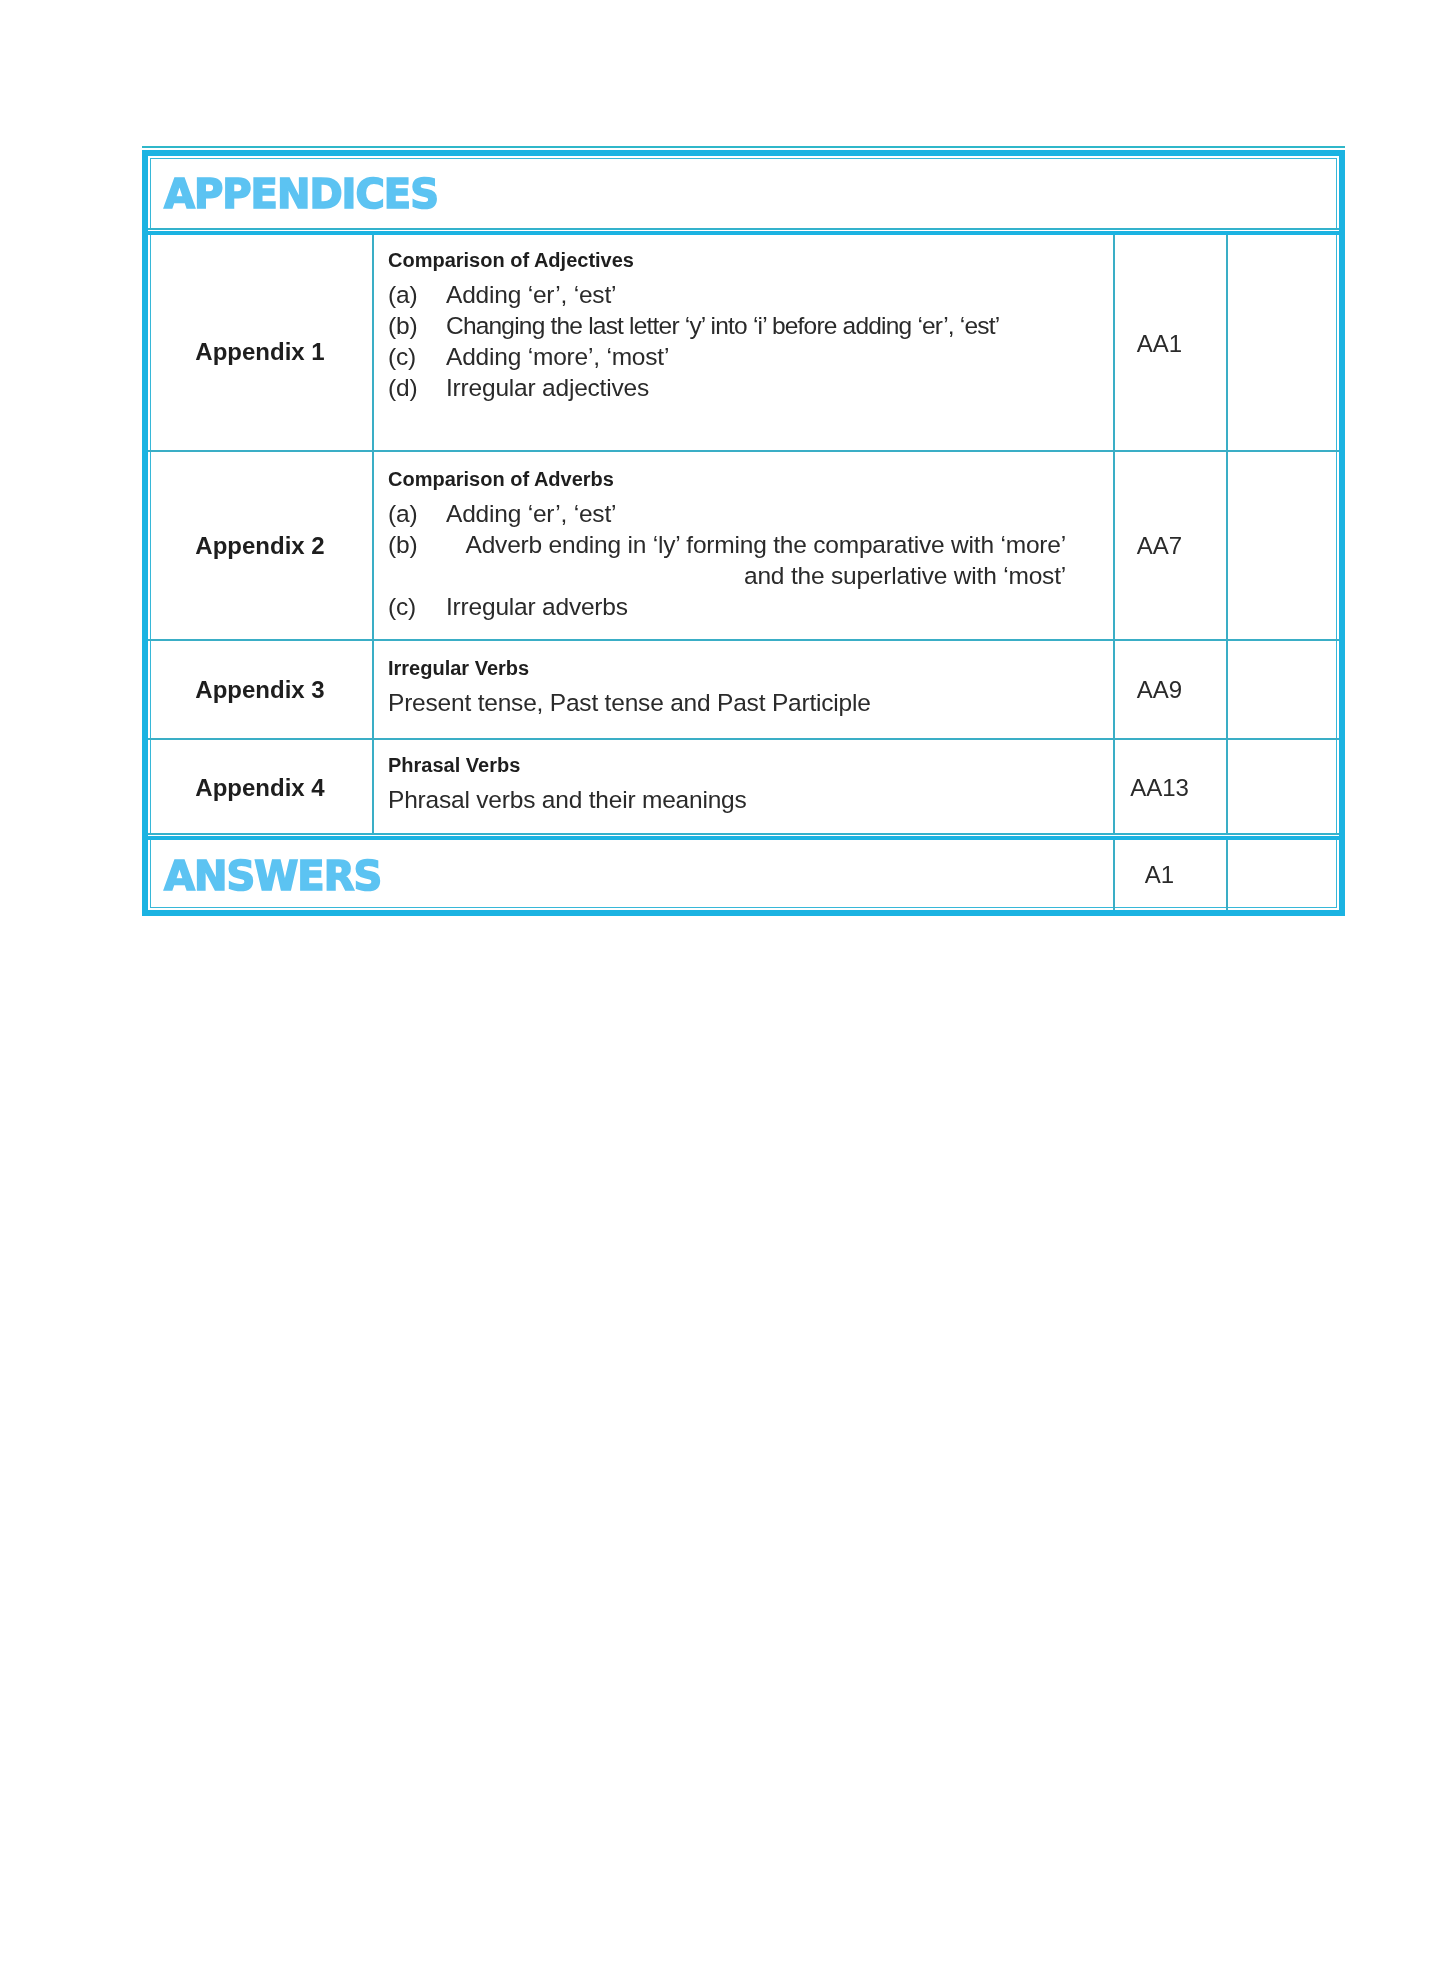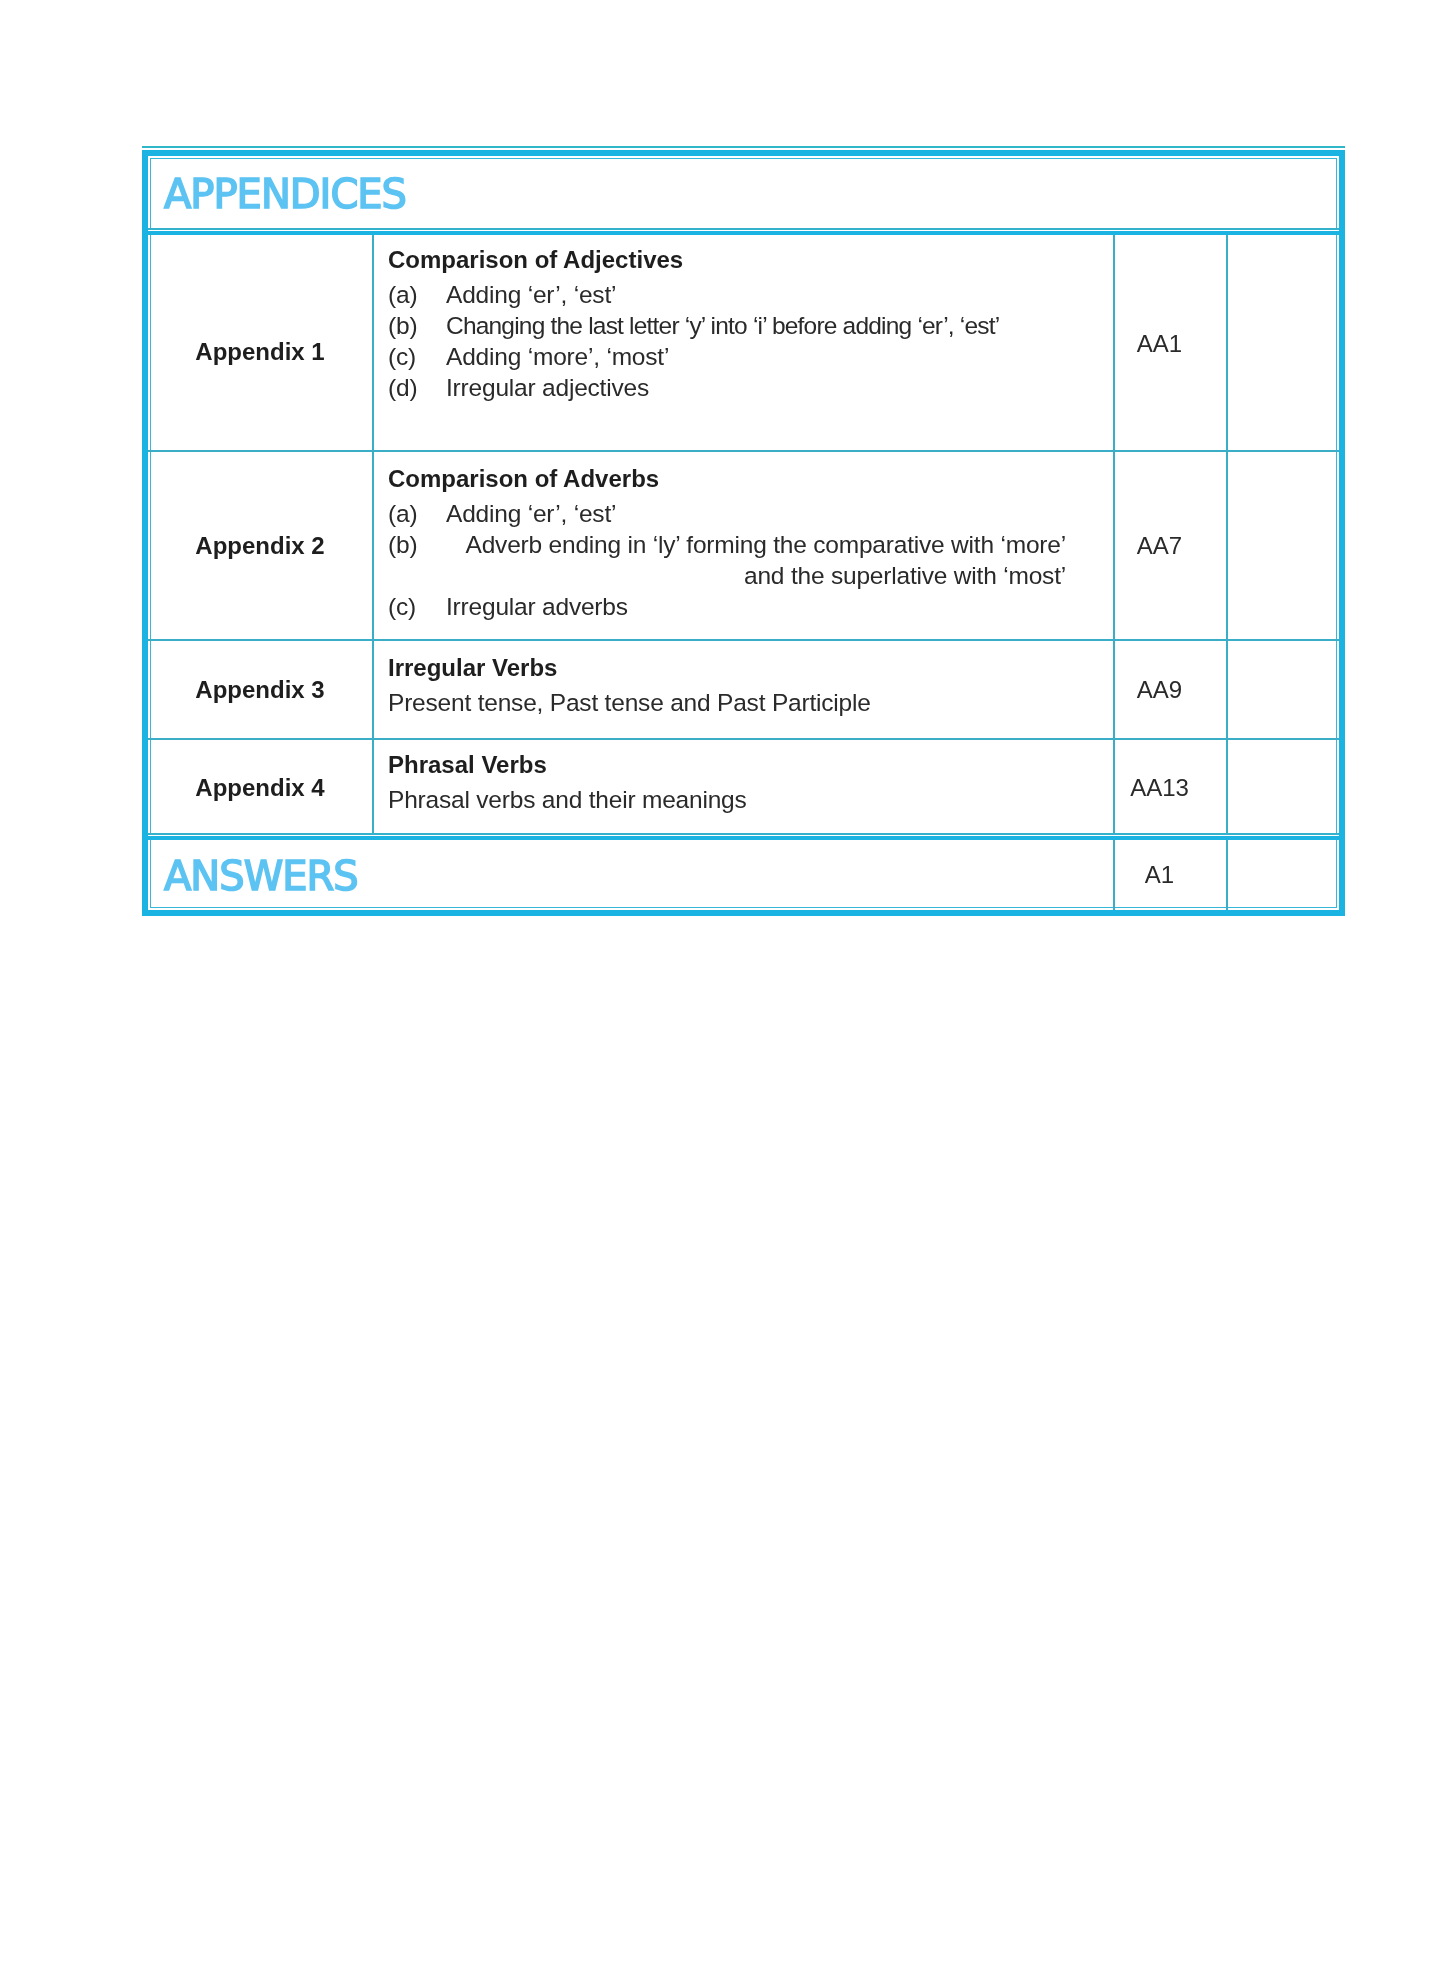--- a/index.html
+++ b/index.html
@@ -41,21 +41,21 @@
     .header {
       position: absolute;
       left: 0; top: 0; right: 0;
       height: 72px;
     }
     .big-title {
       position: absolute;
       left: 16px;
       top: 18px;
       font-family: "DejaVu Sans", sans-serif;
-      font-weight: 400;
+      font-weight: 700;
       font-size: 40px;
       letter-spacing: -1px;
       color: #5cc3f2;
       -webkit-text-stroke: 1.6px #5cc3f2;
       line-height: 1;
     }
     .dbl-line {
       position: absolute;
       left: 0; right: 0;
       height: 7px;
@@ -92,21 +92,21 @@
     }
     .cell-desc {
       position: absolute;
       left: 240px;
       width: 720px;
       font-size: 24px;
       color: #2a2a2a;
     }
     .desc-title {
       font-weight: bold;
-      font-size: 24px;
+      font-size: 20px;
       color: #1e1e1e;
       margin-bottom: 4px;
       line-height: 30px;
     }
     .desc-item {
       display: flex;
       line-height: 31px;
       font-size: 24.5px;
       letter-spacing: -0.2px;
     }

